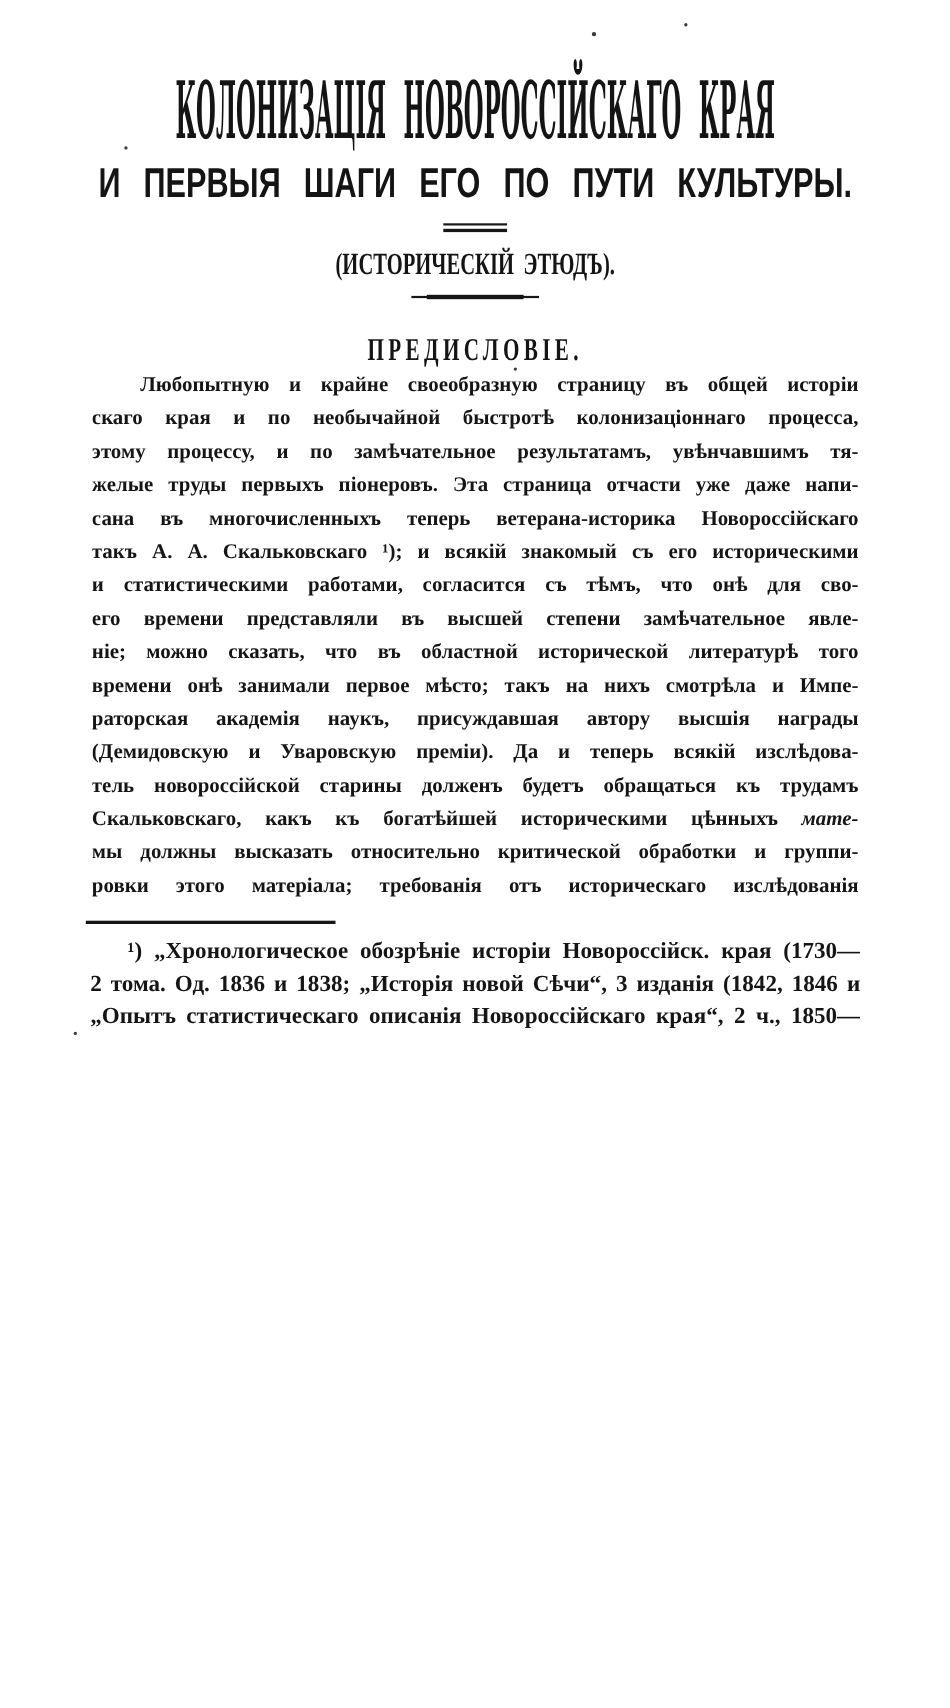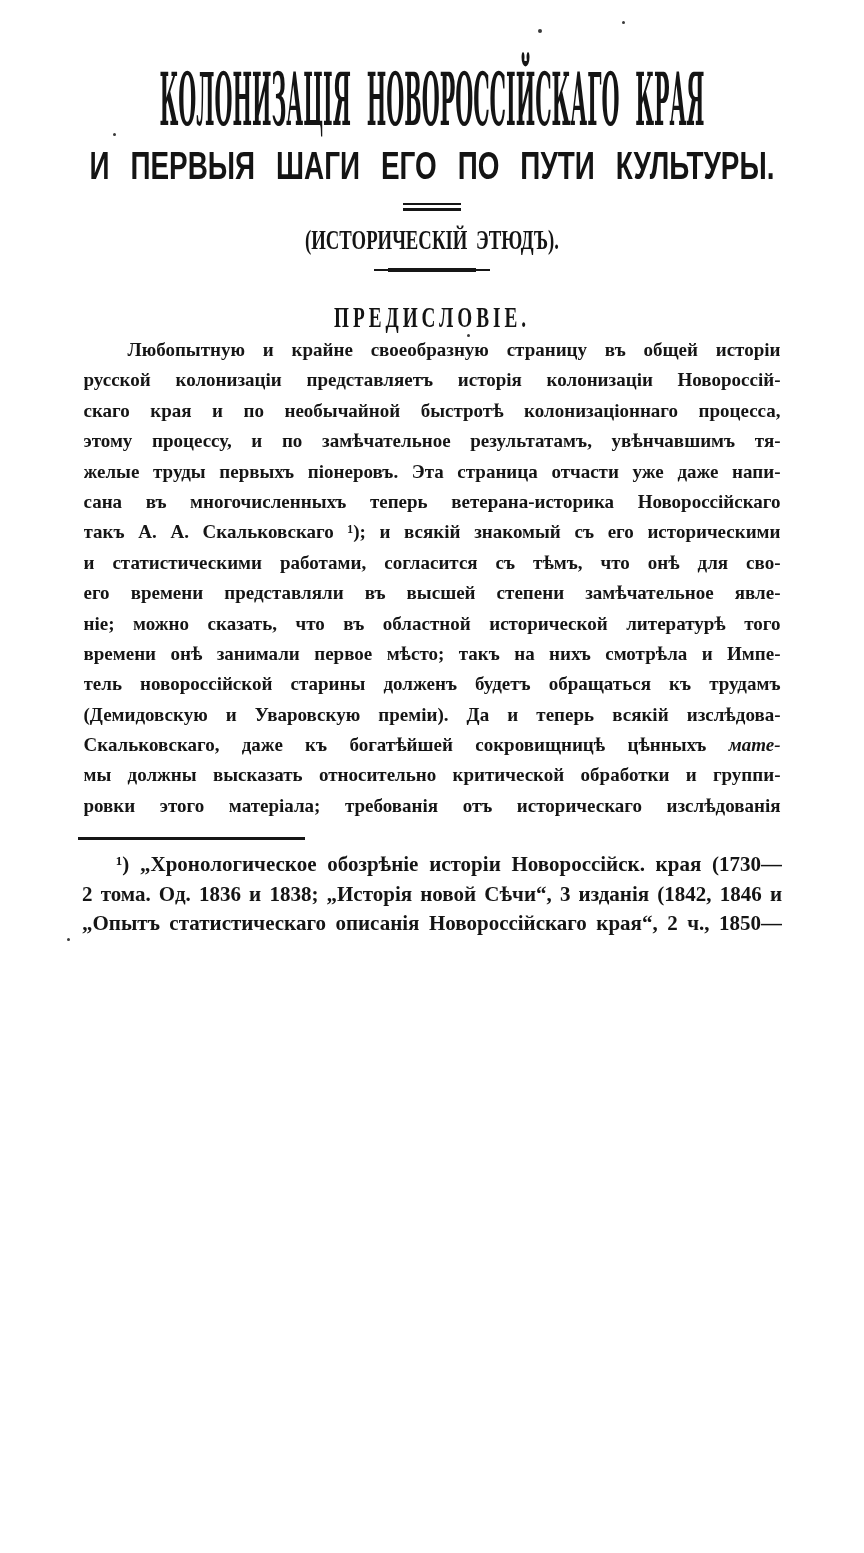--- a/index.html
+++ b/index.html
@@ -119,33 +119,33 @@
   </svg>
 
   <div class="rule2"></div>
 
   <svg class="heading-svg" width="864" height="36">
     <text class="t4" x="432" y="28" text-anchor="middle" textLength="196" lengthAdjust="spacingAndGlyphs">ПРЕДИСЛОВІЕ.</text>
   </svg>
 
   <div class="bodytext">
       <div class="tline indent"><span>Любопытную и крайне своеобразную страницу въ общей исторіи</span></div>
-      <div class="tline"><span>русской колонизаціи представляетъ исторія колонизаціи Новороссій-</span></div>
       <div class="tline"><span>скаго края и по необычайной быстротѣ колонизаціоннаго процесса,</span></div>
       <div class="tline"><span>этому процессу, и по замѣчательное результатамъ, увѣнчавшимъ тя-</span></div>
       <div class="tline"><span>желые труды первыхъ піонеровъ. Эта страница отчасти уже даже напи-</span></div>
       <div class="tline"><span>сана въ многочисленныхъ теперь ветерана-историка Новороссійскаго</span></div>
       <div class="tline"><span>такъ А. А. Скальковскаго ¹); и всякій знакомый съ его историческими</span></div>
       <div class="tline"><span>и статистическими работами, согласится съ тѣмъ, что онѣ для сво-</span></div>
       <div class="tline"><span>его времени представляли въ высшей степени замѣчательное явле-</span></div>
       <div class="tline"><span>ніе; можно сказать, что въ областной исторической литературѣ того</span></div>
       <div class="tline"><span>времени онѣ занимали первое мѣсто; такъ на нихъ смотрѣла и Импе-</span></div>
+      <div class="tline"><span>раторская академія наукъ, присуждавшая автору высшія награды</span></div>
+      <div class="tline"><span>(Демидовскую и Уваровскую преміи). Да и теперь всякій изслѣдова-</span></div>
       <div class="tline"><span>тель новороссійской старины долженъ будетъ обращаться къ трудамъ</span></div>
-      <div class="tline"><span>(Демидовскую и Уваровскую преміи). Да и теперь всякій изслѣдова-</span></div>
-      <div class="tline"><span>Скальковскаго, даже къ богатѣйшей сокровищницѣ цѣнныхъ </span><span class="ital">мате-</span></div>
+      <div class="tline"><span>Скальковскаго, какъ къ богатѣйшей историческими цѣнныхъ </span><span class="ital">мате-</span></div>
       <div class="tline"><span>мы должны высказать относительно критической обработки и группи-</span></div>
       <div class="tline"><span>ровки этого матеріала; требованія отъ историческаго изслѣдованія</span></div>
     </div>
 
   <div class="fnrule"></div>
 
   <div class="footnote">
       <div class="tline indent"><span>¹) „Хронологическое обозрѣніе исторіи Новороссійск. края (1730—1823 г.)“</span></div>
       <div class="tline"><span>2 тома. Од. 1836 и 1838; „Исторія новой Сѣчи“, 3 изданія (1842, 1846 и 1885 гг.);</span></div>
       <div class="tline lastline"><span>„Опытъ статистическаго описанія Новороссійскаго края“, 2 ч., 1850—1853 г.</span></div>

